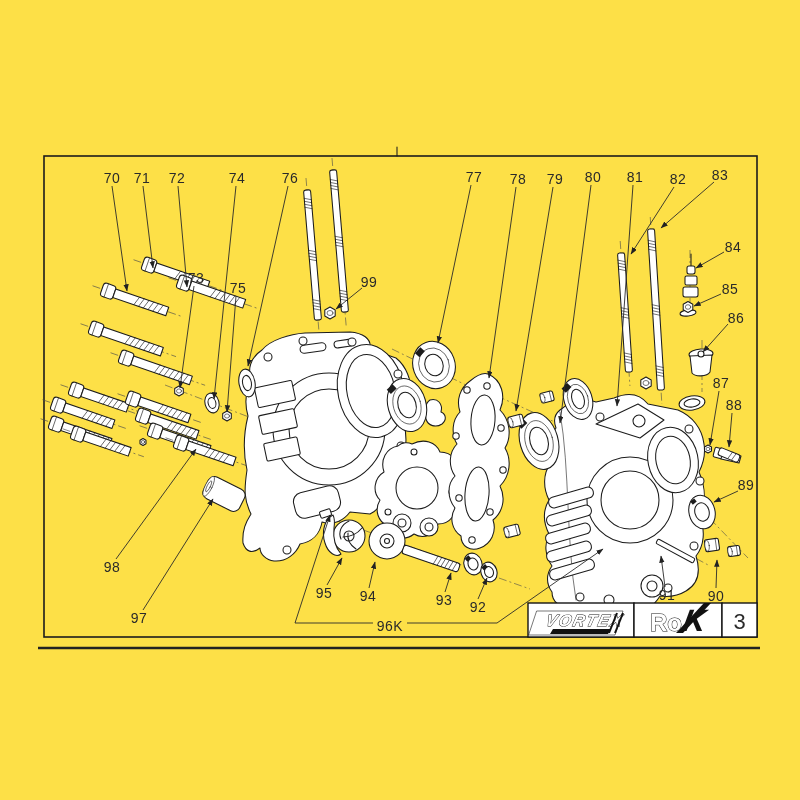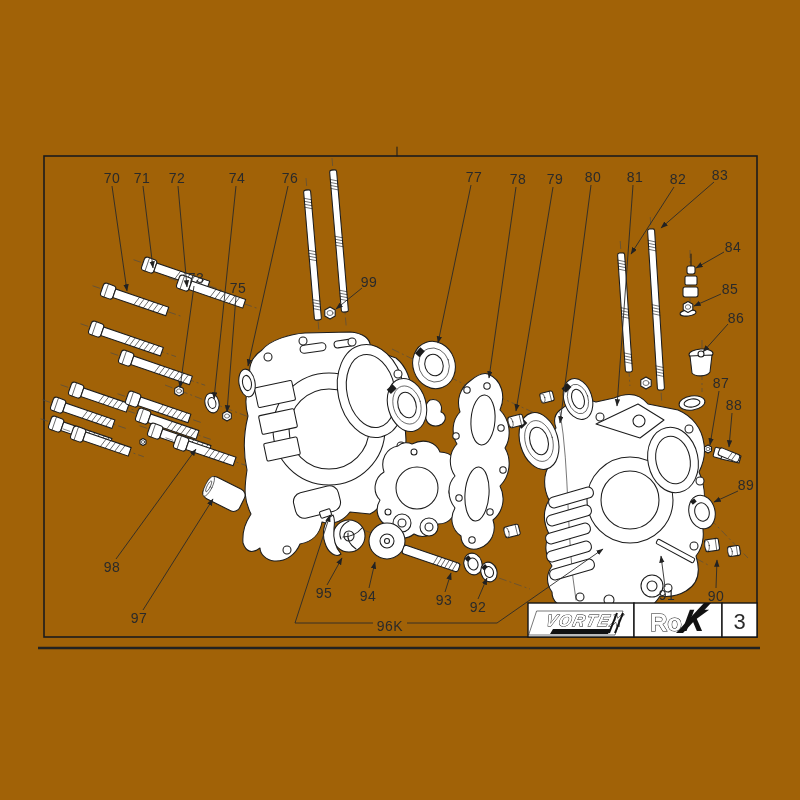--- a/index.html
+++ b/index.html
@@ -1,16 +1,16 @@
 <!DOCTYPE html>
 <html><head>
 <meta charset="utf-8">
 <style>
   html,body{margin:0;padding:0;background:#fff;}
-  .stage{position:relative;width:800px;height:800px;background:#a16207;overflow:hidden;
+  .stage{position:relative;width:800px;height:800px;background:#fde047;overflow:hidden;
          font-family:"Liberation Sans","DejaVu Sans",sans-serif;}
   svg{position:absolute;left:0;top:0;}
   .bdr{fill:none;stroke:#1c1c1c;stroke-width:1.6;}
   .lbox{fill:#fff;stroke:#141414;stroke-width:1.4;}
   .ln{stroke:#1c1c1c;stroke-width:1.05;fill:none;stroke-linecap:round;stroke-linejoin:round;}
   .f{fill:#ffffff;}
   .fd{fill:#1c1c1c;stroke:none;}
   .thin{stroke-width:0.6;}
   .axis{stroke:#4a4a4a;stroke-width:0.6;stroke-dasharray:8 3 2 3;fill:none;}
   .lead{stroke:#2a2a2a;stroke-width:0.9;fill:none;}

